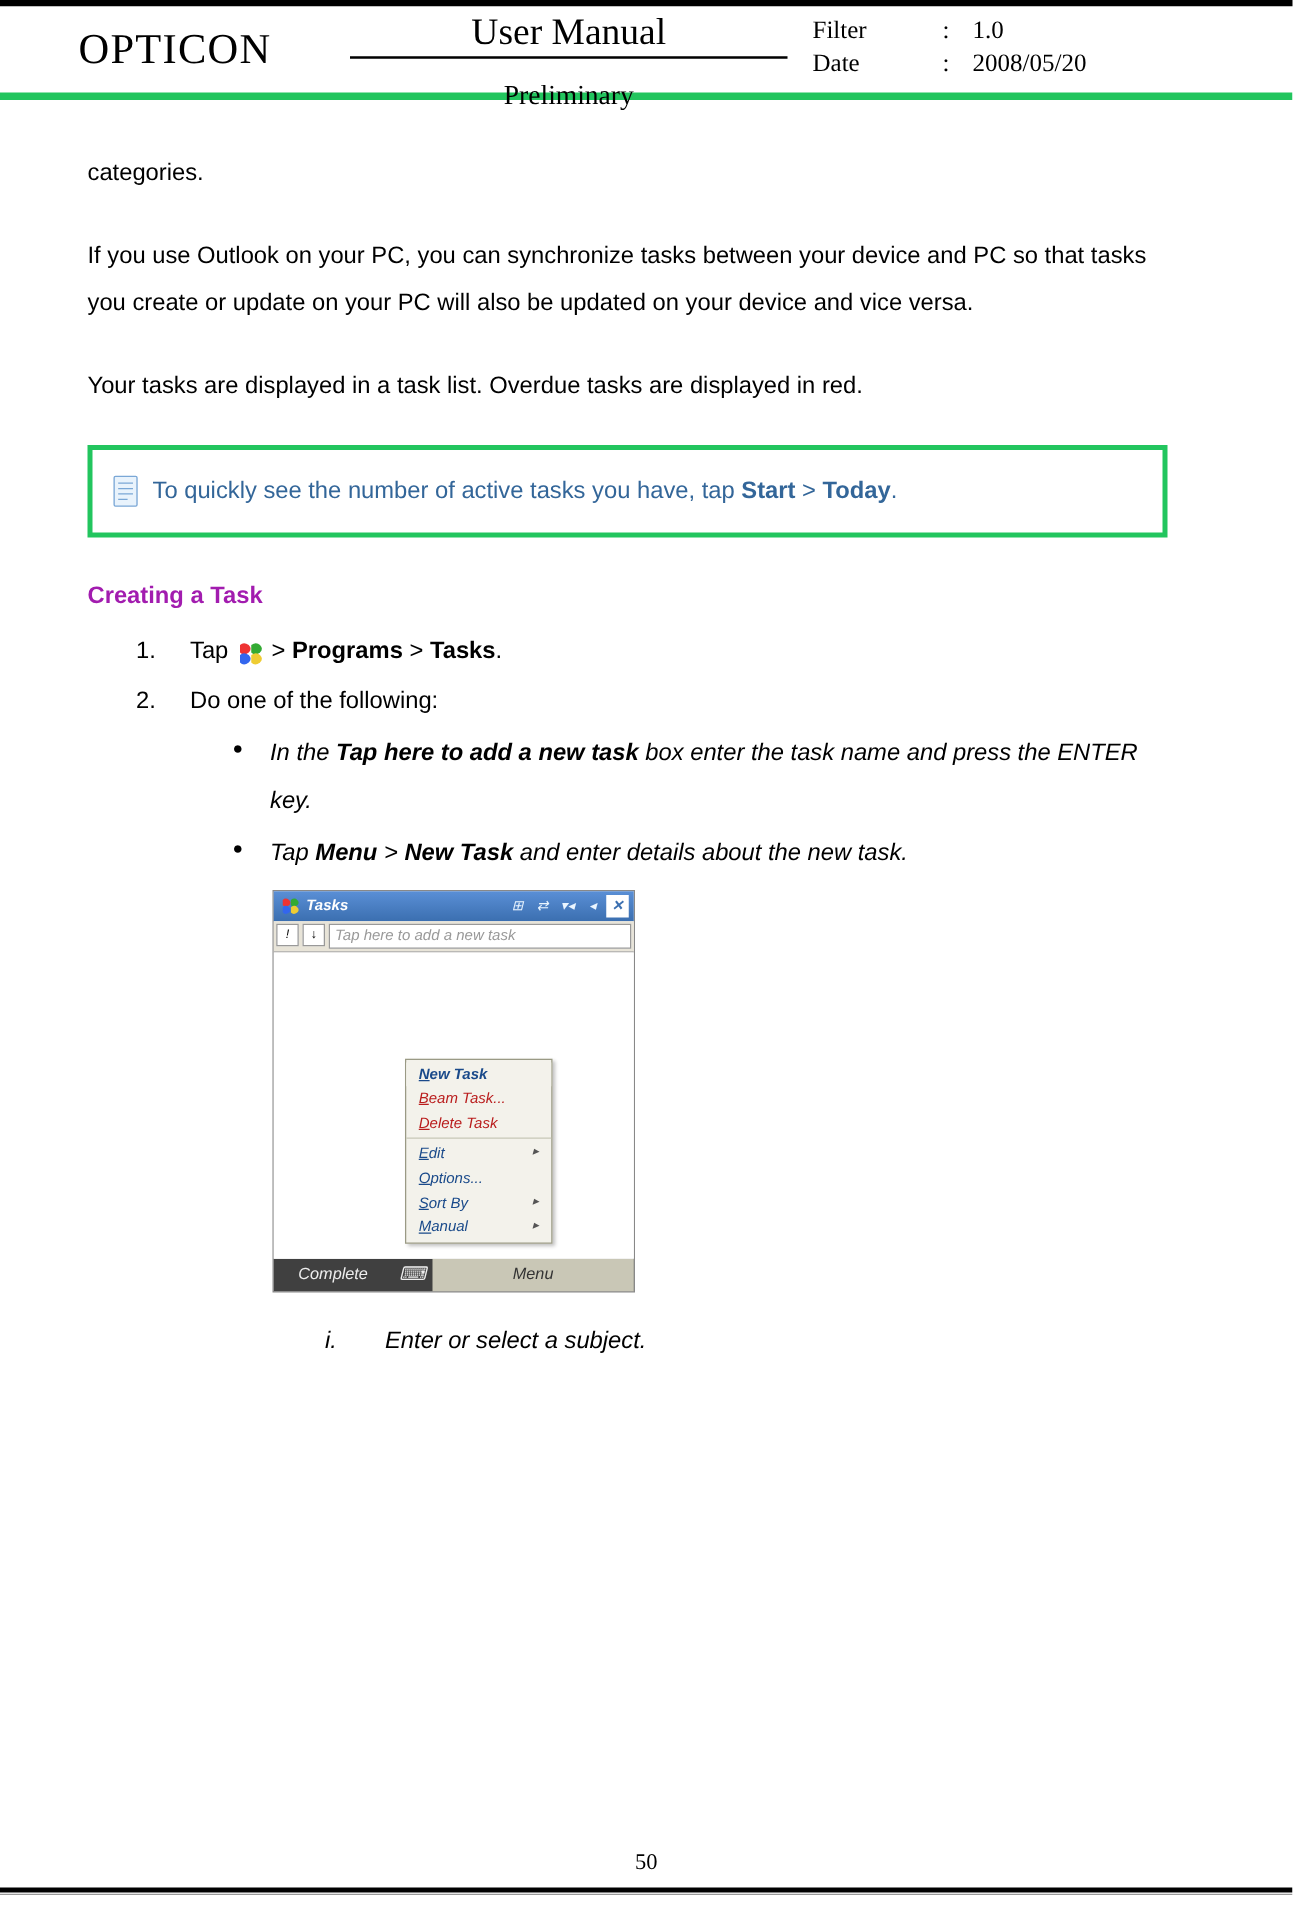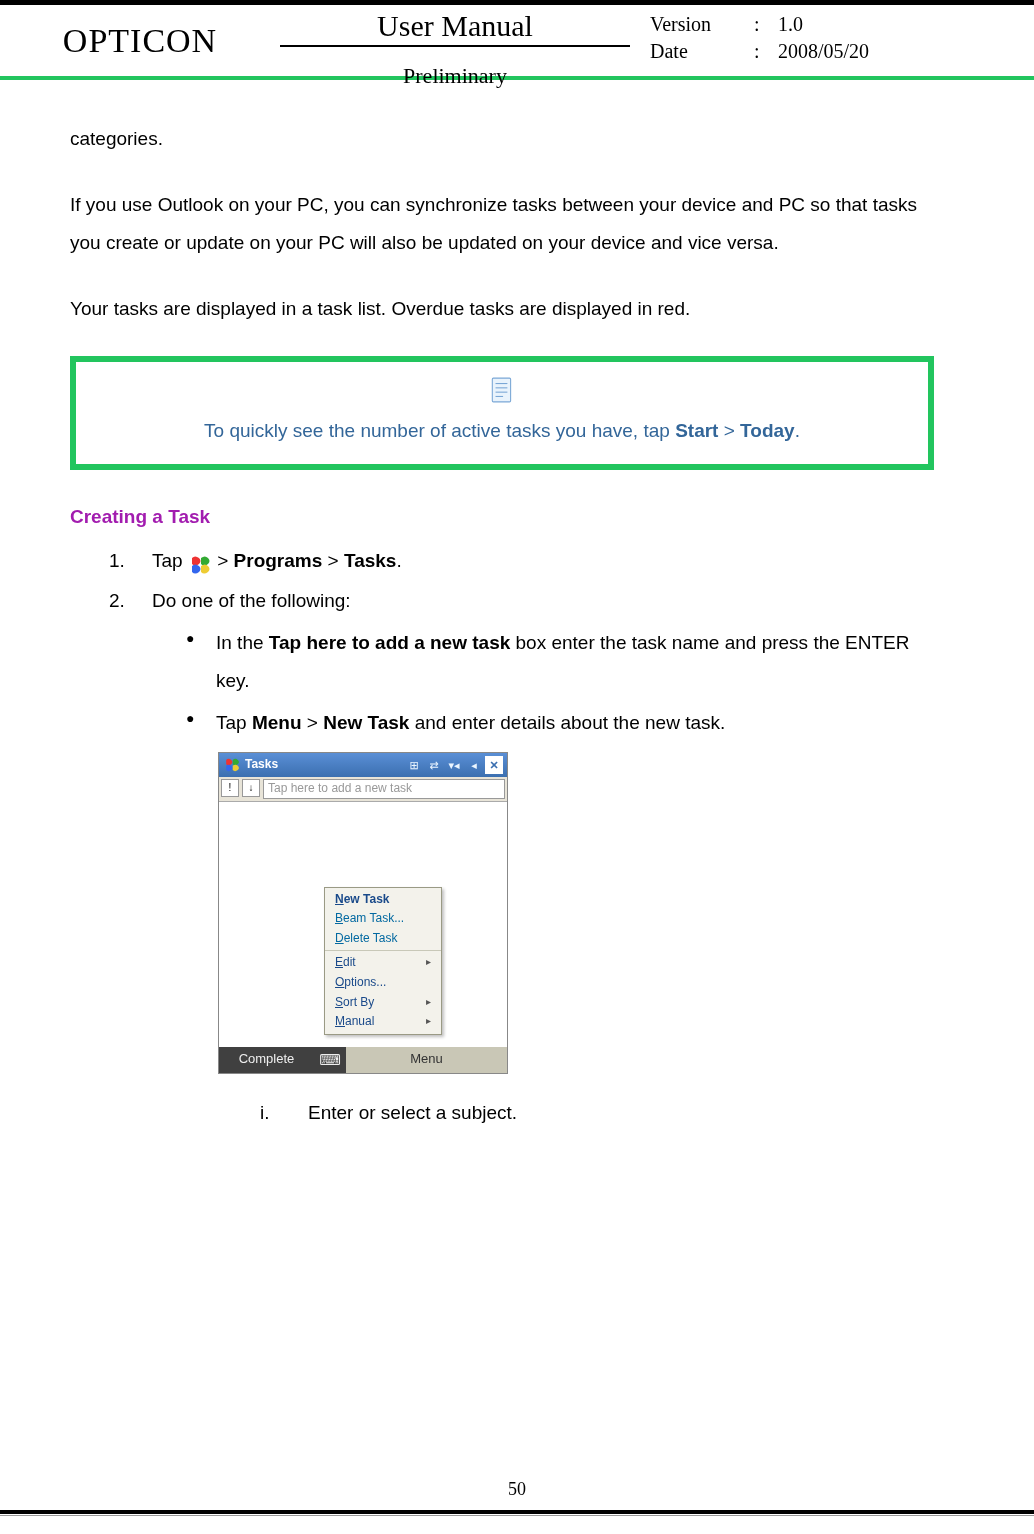--- a/index.html
+++ b/index.html
@@ -6,21 +6,21 @@
     body {
       width: 1034px;
       height: 1534px;
       font-family: Arial, Verdana, sans-serif;
       background: #fff;
       position: relative;
       border-top: 5px solid #000;
     }
     .header {
       display: flex;
-      border-bottom: 4px solid #22c55e;
+      border-bottom: 6px solid #22c55e;
       height: 75px;
     }
     .header-left {
       width: 280px;
       display: flex;
       align-items: center;
       justify-content: center;
       font-size: 34px;
       font-family: "Times New Roman", serif;
       letter-spacing: 1px;
@@ -53,44 +53,43 @@
     .info-label { width: 90px; }
     .info-colon { width: 10px; }
     .info-value { flex: 1; text-align: left; }
     .content {
       padding: 40px 100px 0 70px;
       font-size: 19px;
       line-height: 2.0;
     }
     .para { margin-bottom: 28px; }
     .tip-box {
-      border: 6px solid #22c55e;
+      border: 4px solid #22c55e;
       padding: 14px 14px;
       display: flex;
       align-items: center;
       gap: 8px;
       color: #336699;
       margin-bottom: 28px;
-      flex-direction: column;
     }
     .tip-icon {
       width: 26px; height: 28px;
       display: inline-block;
     }
     .section-title {
       color: #a21caf;
       font-weight: bold;
       font-size: 19px;
       margin-bottom: 6px;
       margin-top: 10px;
     }
     .ol-top { margin-left: 60px; list-style-position: outside; }
     .ol-top > li { padding-left: 22px; margin-bottom: 2px; }
     .ul-bullets { list-style: none; margin-left: 34px; margin-top: 4px; }
-    .ul-bullets > li { position: relative; padding-left: 30px; margin-bottom: 4px; }
+    .ul-bullets > li { position: relative; padding-left: 30px; margin-bottom: 4px; font-style: italic; }
     .ul-bullets > li::before {
       content: "●"; position: absolute; left: 0; top: 0; font-size: 14px;
     }
     .start-icon {
       display: inline-block;
       width: 24px; height: 22px;
       vertical-align: middle;
     }
     .screenshot {
       margin: 10px 0 20px 2px;
@@ -147,21 +146,21 @@
       background: #f3f2eb;
       border: 1px solid #9a9a85;
       box-shadow: 2px 2px 3px rgba(0,0,0,0.25);
       padding: 2px 0;
     }
     .ss-menu-item {
       padding: 2px 10px;
       color: #1a4a8a;
       font-size: 12px;
     }
-    .ss-menu-item.disabled { color: #0369a1; }
+    .ss-menu-item.disabled { color: #b91c1c; }
     .ss-menu-item.bold { font-weight: bold; background: #f3f2eb; }
     .ss-menu-sep { border-top: 1px solid #c8c8b8; margin: 2px 0; }
     .ss-menu-item .caret { float: right; font-size: 10px; color: #555; }
     .underline-first::first-letter { text-decoration: underline; }
     .ss-bottom {
       background: #404040;
       display: flex;
       align-items: center;
       height: 26px;
       color: #eee;
@@ -203,21 +202,21 @@
 <body>
 
 <div class="header">
   <div class="header-left">OPTICON</div>
   <div class="header-center">
     <div class="header-title">User Manual</div>
     <div class="header-sub">Preliminary</div>
   </div>
   <div class="header-right">
     <div class="info-row">
-      <span class="info-label">Version</span>
+      <span class="info-label">Filter</span>
       <span class="info-colon">:</span>
       <span class="info-value">1.0</span>
     </div>
     <div class="info-row">
       <span class="info-label">Date</span>
       <span class="info-colon">:</span>
       <span class="info-value">2008/05/20</span>
     </div>
   </div>
 </div>

